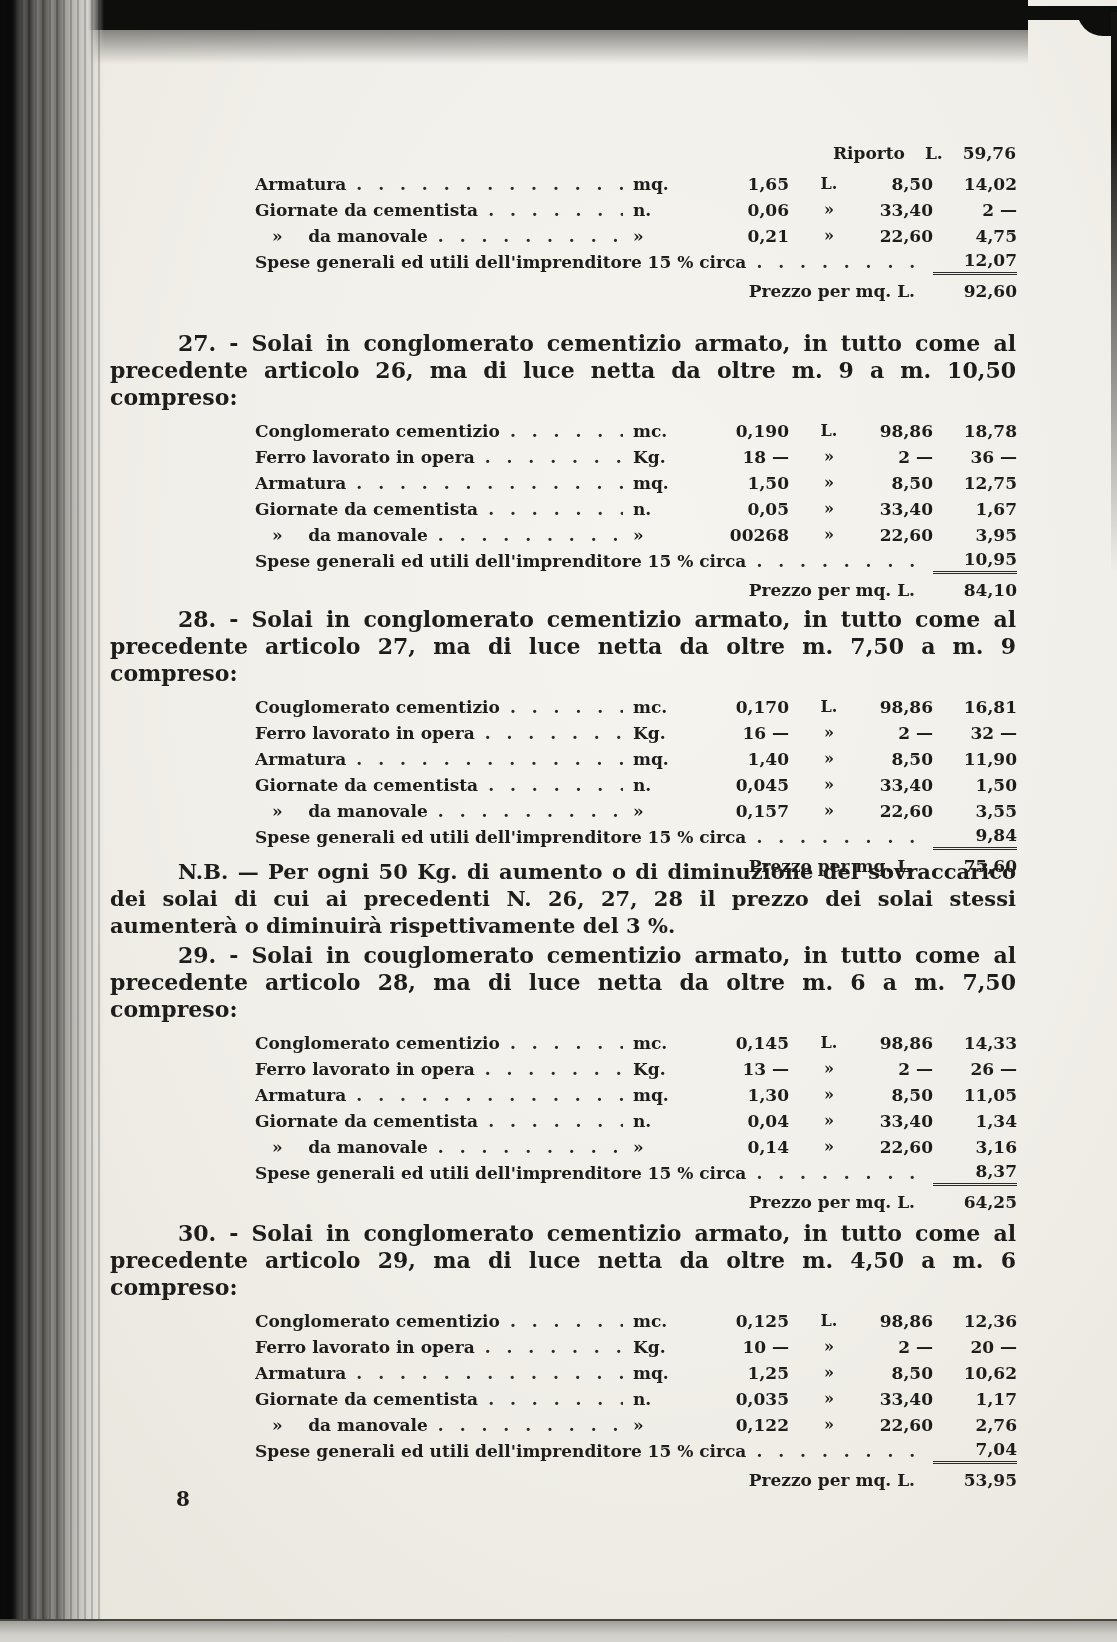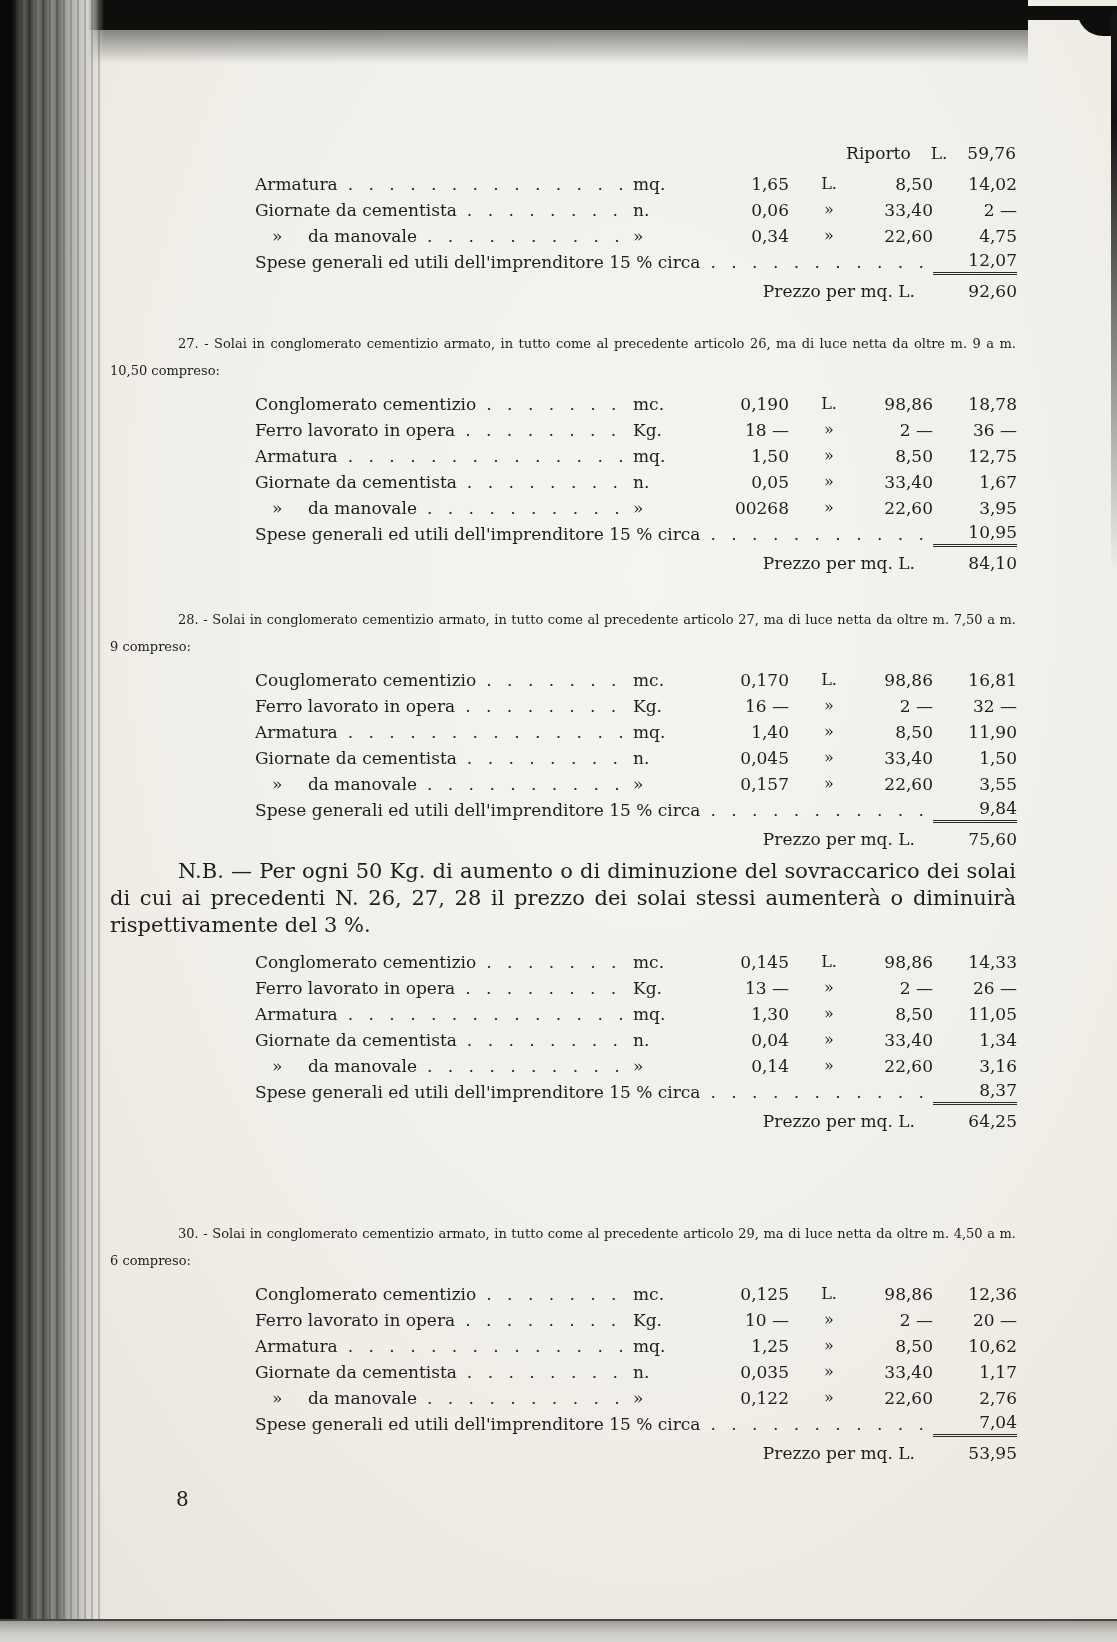--- a/index.html
+++ b/index.html
@@ -1,19 +1,19 @@
 <!DOCTYPE html>
 <html><head>
 <meta charset="utf-8">
 <style>
   html,body{margin:0;padding:0;background:#6e6c68;}
   .scan{
     position:relative;width:1117px;height:1642px;overflow:hidden;
     font-family:"DejaVu Serif","Liberation Serif",serif;
-    font-weight:400;color:#1e1d1c;
+    font-weight:700;color:#1e1d1c;
     background:radial-gradient(ellipse at 58% 35%, #f6f4ef 0%, #f1efe9 50%, #e7e4db 100%);
   }
   
   .top-band{position:absolute;top:6px;left:0;width:100%;height:14px;background:#0e0e0d;}
   .top-band-thick{position:absolute;top:0;left:0;width:1028px;height:30px;background:#0e0e0d;}
   .band-fade{position:absolute;top:30px;left:0;width:1028px;height:34px;
     background:linear-gradient(to bottom,rgba(30,29,27,.5),rgba(30,29,27,0));}
   .corner-blob{position:absolute;top:6px;right:0;width:40px;height:30px;background:#0e0e0d;
     border-bottom-left-radius:26px;}
   .right-edge{position:absolute;top:12px;right:0;width:6px;height:560px;
@@ -32,21 +32,21 @@
   
   .riporto{position:absolute;top:140px;left:0;width:1016px;display:flex;
     justify-content:flex-end;gap:20px;font-size:17px;line-height:26px;}
   .table{width:762px;}
   #carry-table{position:absolute;left:255px;top:171px;}
   .article{position:absolute;left:110px;width:906px;}
   #articles .article:nth-child(1){top:330px;}
   #articles .article:nth-child(2){top:606px;}
   #articles .article:nth-child(3){top:942px;}
   #articles .article:nth-child(4){top:1220px;}
-  .heading{margin:0;font-size:13px;line-height:27px;text-indent:68px;text-align:justify;}
+  .heading{margin:0;font-size:22px;line-height:27px;text-indent:68px;text-align:justify;}
   .article .table{margin:7px 0 0 145px;}
   .nb{position:absolute;left:110px;top:858px;width:906px;margin:0;
     font-size:21px;line-height:27px;text-indent:68px;text-align:justify;}
   .page-num{position:absolute;left:176px;top:1487px;font-size:20px;}
   
   .row{display:flex;align-items:flex-end;height:26px;line-height:26px;font-size:17px;}
   .c-label{flex:1;display:flex;align-items:baseline;overflow:hidden;}
   .lbl{white-space:nowrap;}
   .leader{flex:1;overflow:hidden;white-space:nowrap;margin:0 10px;color:#2a2927;}
   .leader::after{content:". . . . . . . . . . . . . . . . . . . . . . . . . . . . . . . . . . . . . . . .";letter-spacing:5px;}
@@ -101,21 +101,21 @@
     <span class="c-cur">»</span>
     <span class="c-price">33,40</span>
     <span class="c-amt">2 —</span>
   </div>
       <div class="row">
     <span class="c-label">
           <span class="lbl"> »  da manovale</span>
           <span class="leader"></span>
         </span>
     <span class="c-unit">»</span>
-    <span class="c-qty">0,34</span>
+    <span class="c-qty">0,21</span>
     <span class="c-cur">»</span>
     <span class="c-price">22,60</span>
     <span class="c-amt">4,75</span>
   </div>
       <div class="row spese">
     <span class="c-label">
           <span class="lbl">Spese generali ed utili dell'imprenditore 15 % circa</span>
           <span class="leader"></span>
         </span>
     <span class="c-amt">12,07</span>
@@ -263,20 +263,21 @@
             </span>
     <span class="c-amt">9,84</span>
   </div>
           <div class="row total">
     <span class="t-lbl">Prezzo per mq. L.</span>
     <span class="t-amt">75,60</span>
   </div>
         </div>
   </section>
       <section class="article">
+    <p class="heading">29. - Solai in couglomerato cementizio armato, in tutto come al precedente articolo 28, ma di luce netta da oltre m. 6 a m. 7,50 compreso:</p>
     <div class="table">
           <div class="row">
     <span class="c-label">
               <span class="lbl">Conglomerato cementizio</span>
               <span class="leader"></span>
             </span>
     <span class="c-unit">mc.</span>
     <span class="c-qty">0,145</span>
     <span class="c-cur">L.</span>
     <span class="c-price">98,86</span>

